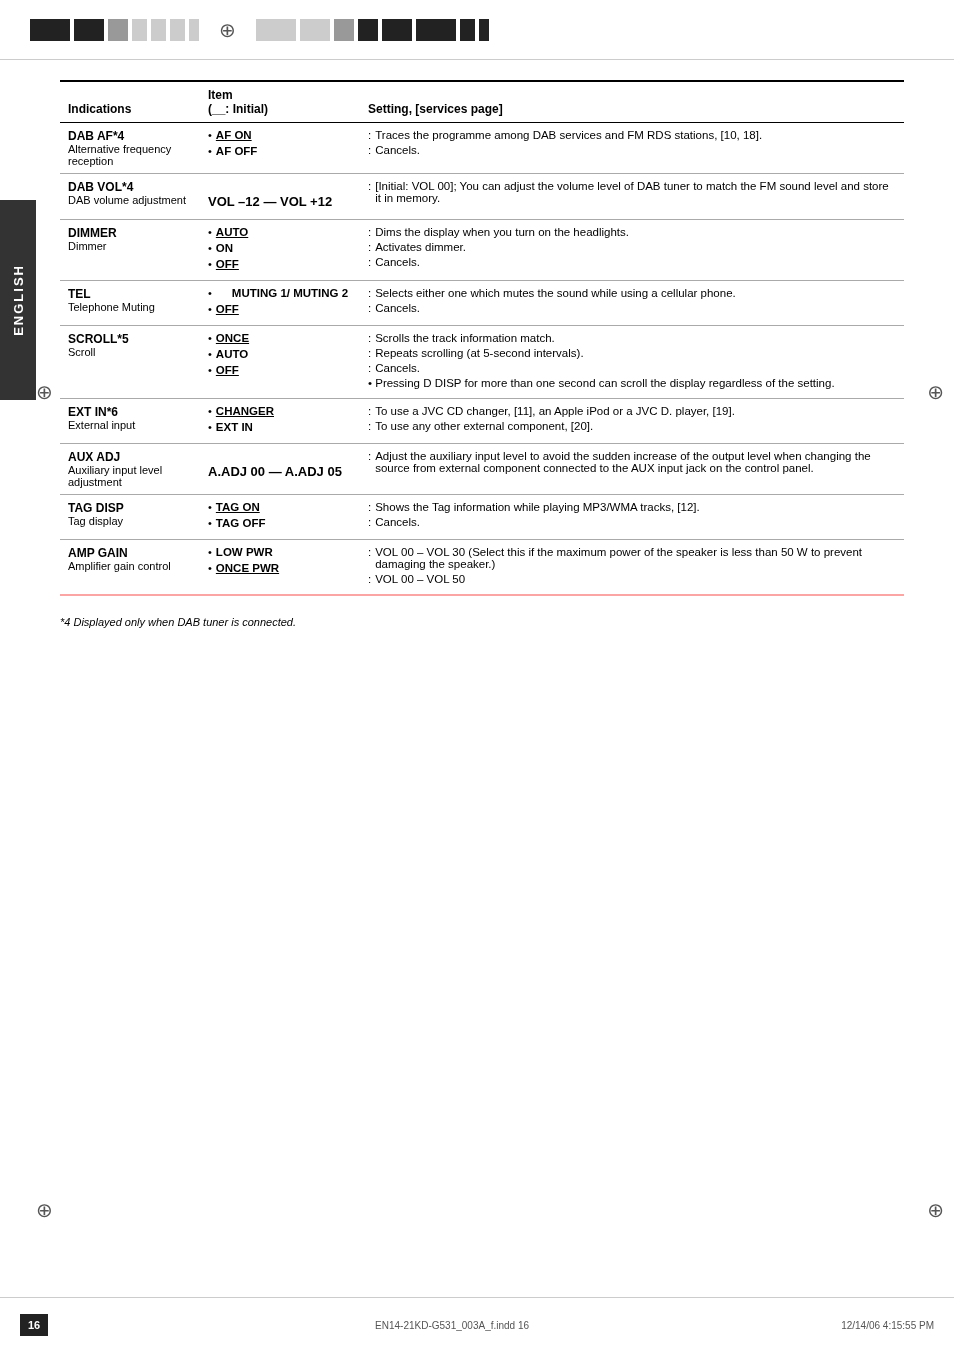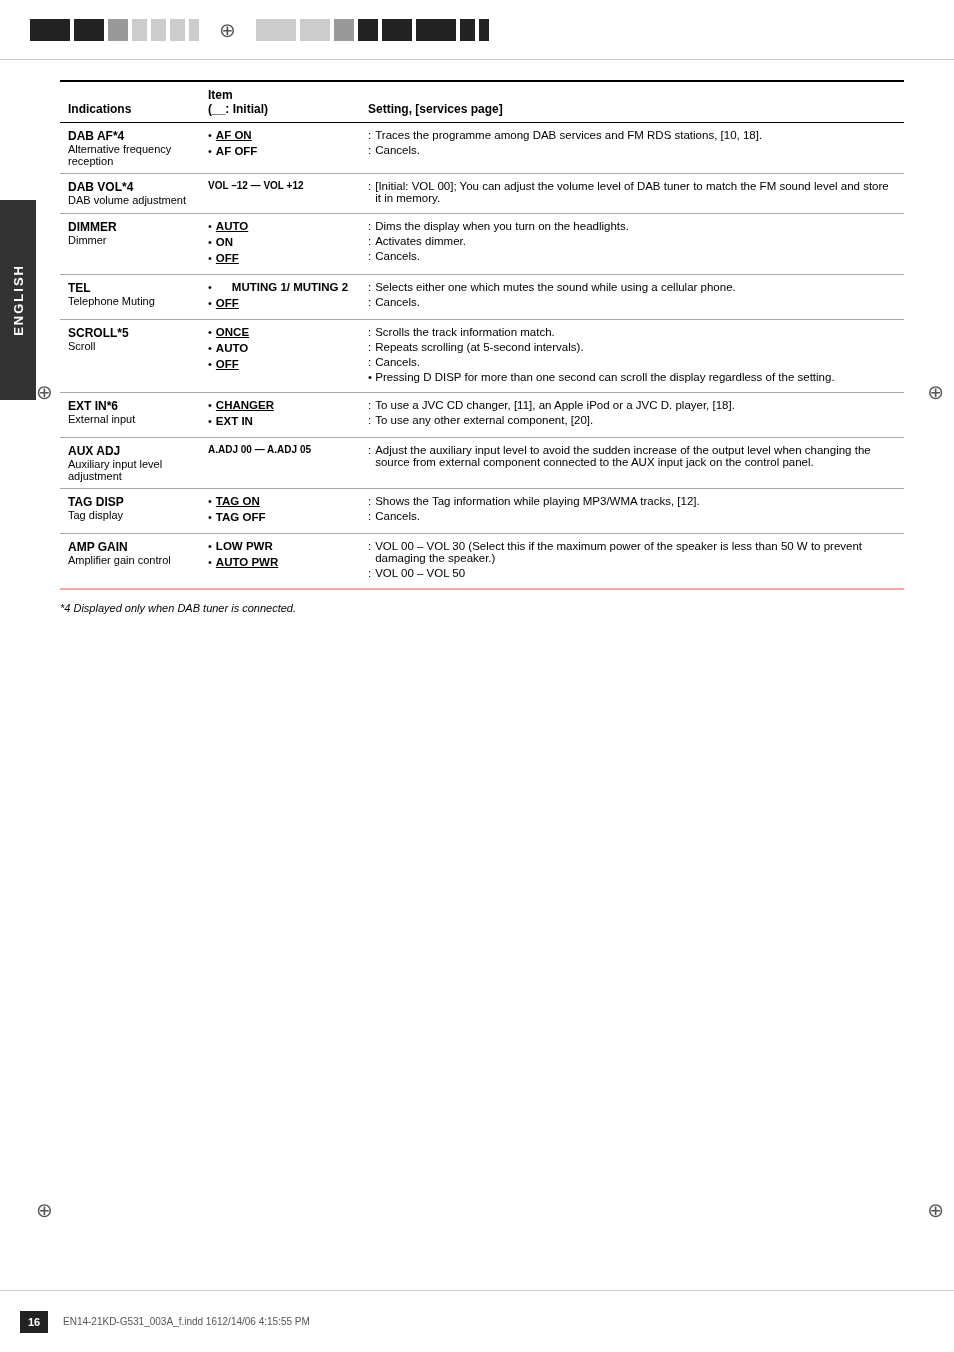--- a/index.html
+++ b/index.html
@@ -143,53 +143,55 @@
       gap: 4px;
     }
     .bullet { font-size: 11px; }
     .item-label {
       font-weight: bold;
       text-decoration: underline;
       font-size: 11.5px;
     }
     .item-label-plain {
       font-weight: bold;
-      font-size: 10px;
+      font-size: 13px;
+      margin-top: 14px;
     }
 
     .setting-entry {
       display: flex;
       gap: 4px;
       margin-bottom: 3px;
       font-size: 11.5px;
     }
     .setting-colon {
       flex-shrink: 0;
       font-size: 11.5px;
     }
     .setting-text { flex: 1; }
 
     
     .footnotes {
-      margin-top: 12px;
+      margin-top: 20px;
       font-size: 11px;
       font-style: italic;
     }
     .footnote { margin-bottom: 3px; }
 
     
     .bottom-bar {
       position: absolute;
       bottom: 0;
       left: 0;
       right: 0;
-      height: 62px;
+      height: 55px;
       border-top: 1px solid #ccc;
       display: flex;
       align-items: center;
+      justify-content: space-between;
       padding: 0 20px;
     }
     .page-number {
       background: #222;
       color: #fff;
       width: 28px;
       height: 22px;
       display: flex;
       align-items: center;
       justify-content: center;
@@ -383,21 +385,21 @@
               <span class="item-label">CHANGER</span>
             </div>
             <div class="item-entry">
               <span class="bullet">•</span>
               <span class="item-label" style="text-decoration: none;">EXT IN</span>
             </div>
           </td>
           <td class="col-setting">
             <div class="setting-entry">
               <span class="setting-colon">:</span>
-              <span class="setting-text">  To use a JVC CD changer, [11], an Apple iPod or a JVC D. player, [18].</span>
+              <span class="setting-text">  To use a JVC CD changer, [11], an Apple iPod or a JVC D. player, [19].</span>
             </div>
             <div class="setting-entry">
               <span class="setting-colon">:</span>
               <span class="setting-text">  To use any other external component, [20].</span>
             </div>
           </td>
         </tr>
         <tr>
           <td class="col-indication"><span class="indication-main">AUX ADJ</span><div class="indication-sub">Auxiliary input level adjustment</div></td>
           <td class="col-item">
@@ -437,21 +439,21 @@
         </tr>
         <tr>
           <td class="col-indication"><span class="indication-main">AMP GAIN</span><div class="indication-sub">Amplifier gain control</div></td>
           <td class="col-item">
             <div class="item-entry">
               <span class="bullet">•</span>
               <span class="item-label" style="text-decoration: none;">LOW PWR</span>
             </div>
             <div class="item-entry">
               <span class="bullet">•</span>
-              <span class="item-label">AUTO PWR</span>
+              <span class="item-label">ONCE PWR</span>
             </div>
           </td>
           <td class="col-setting">
             <div class="setting-entry">
               <span class="setting-colon">:</span>
               <span class="setting-text">  VOL 00 – VOL 30 (Select this if the maximum power of the speaker is less than 50 W to prevent damaging the speaker.)</span>
             </div>
             <div class="setting-entry">
               <span class="setting-colon">:</span>
               <span class="setting-text">  VOL 00 – VOL 50</span>

